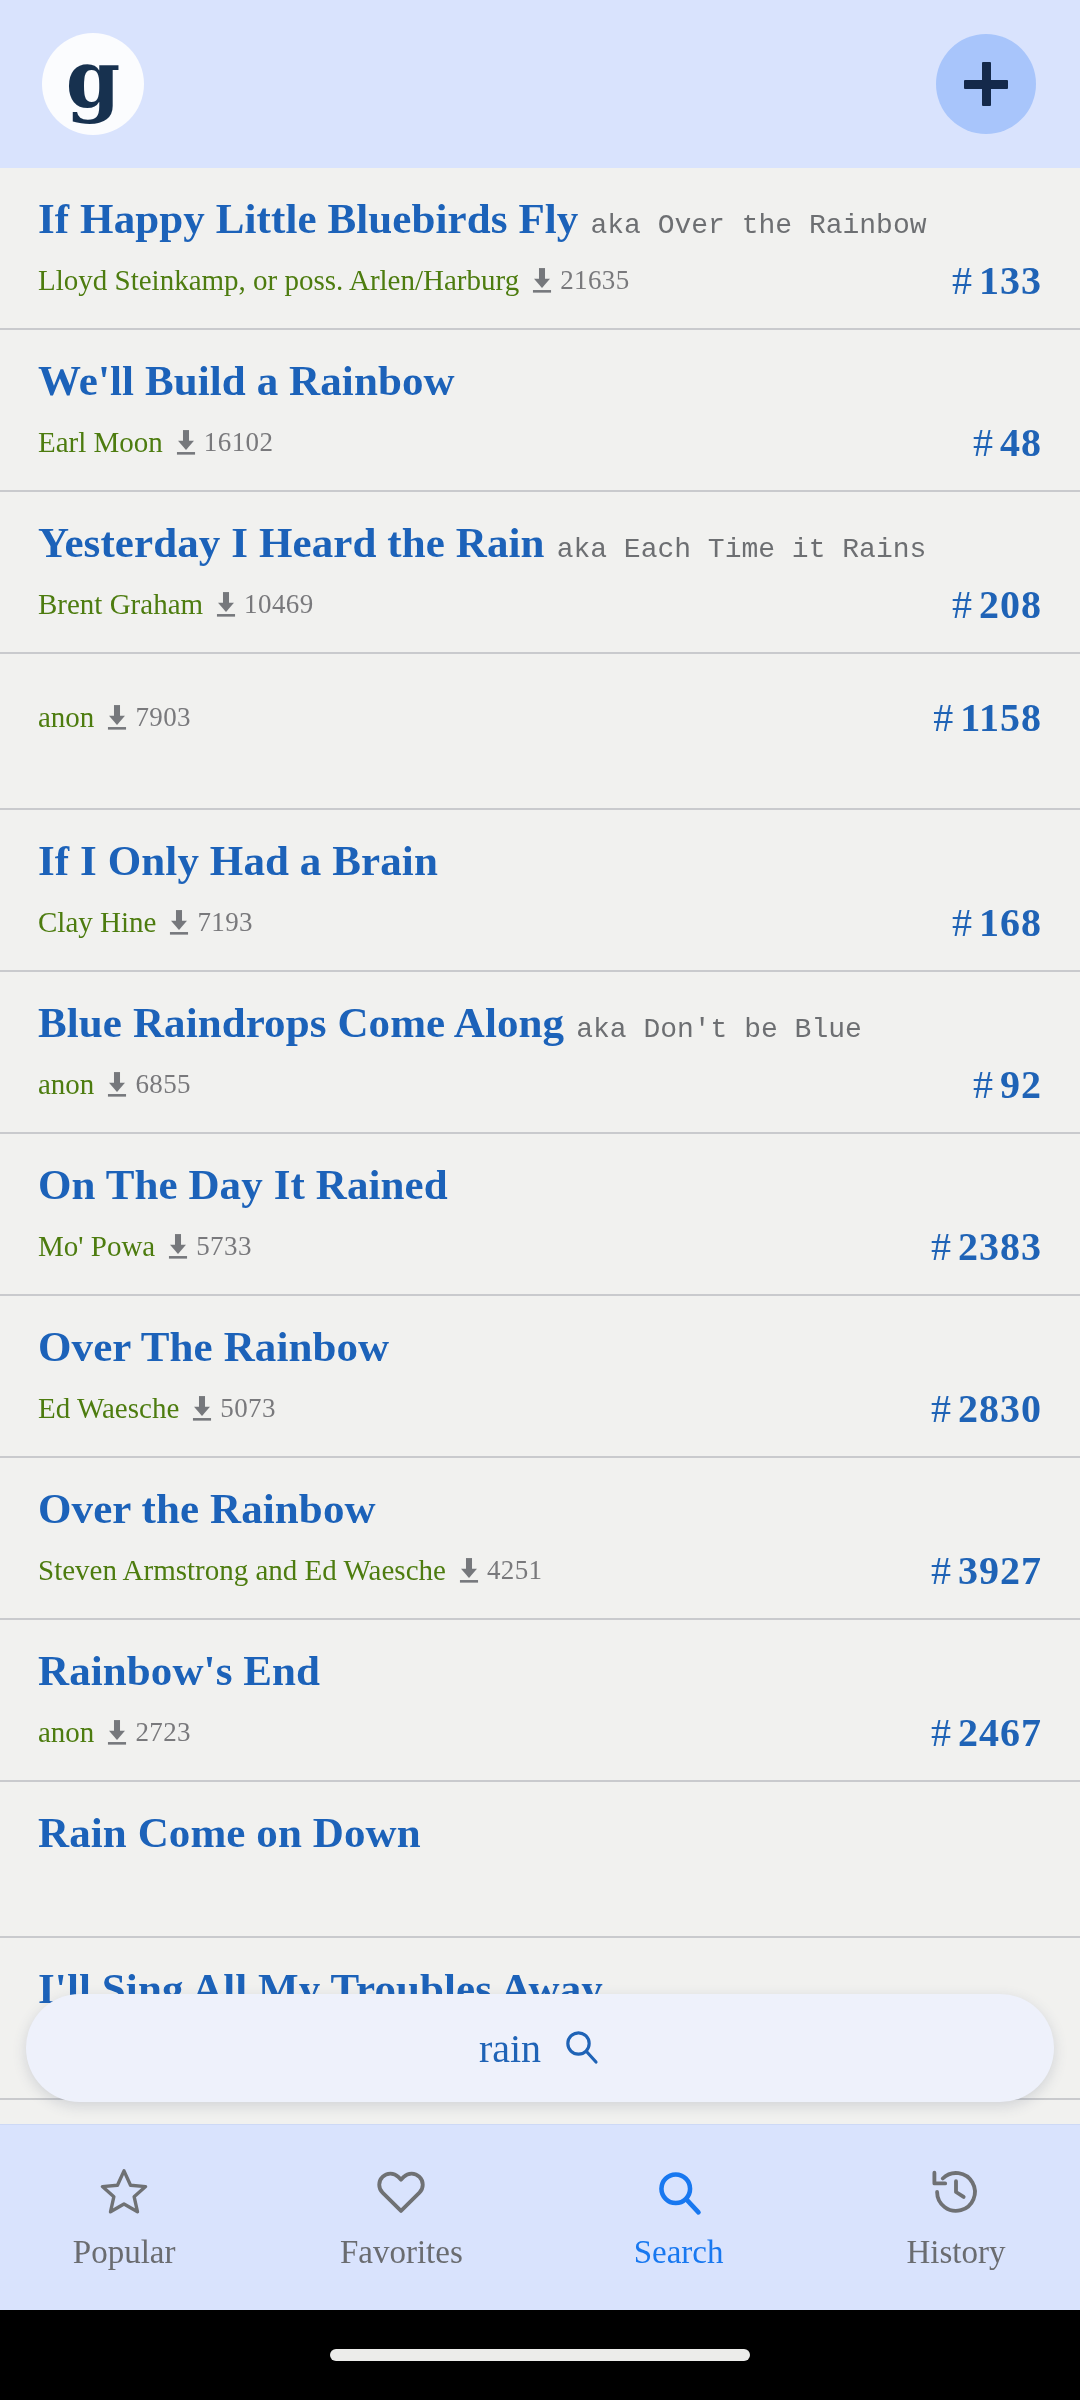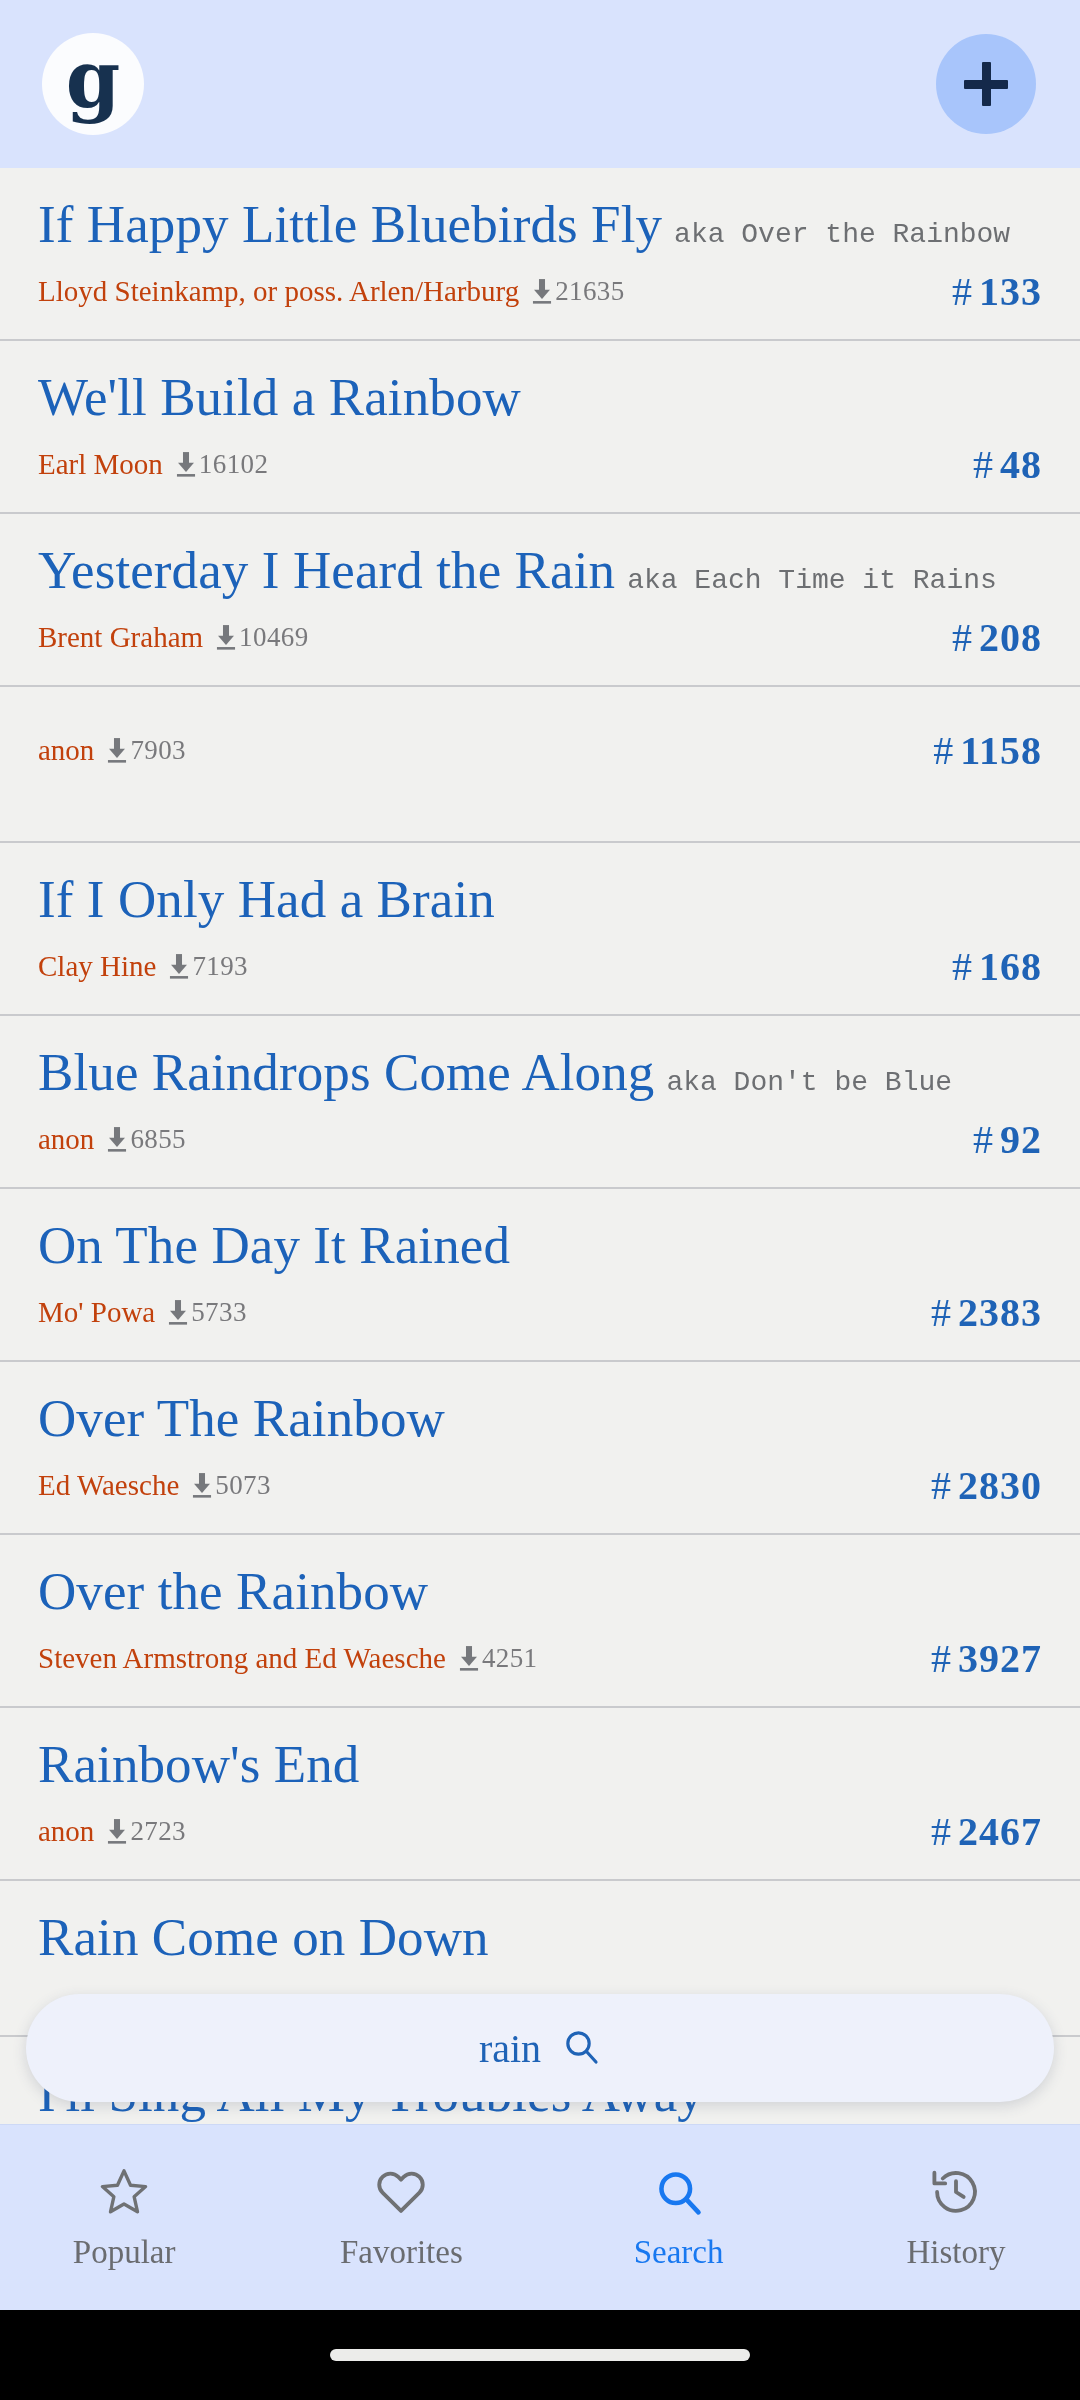--- a/index.html
+++ b/index.html
@@ -60,35 +60,35 @@
     border-bottom:2px solid #c9cacd;
     background:#f1f1ef;
     min-height:156px;
     cursor:pointer;
   }
   .row-title-line {
     display:flex; align-items:baseline; flex-wrap:nowrap;
     gap:12px;
   }
   .song-title {
-    font-size:53px; font-weight:400; color:#1c62b9;
+    font-size:43px; font-weight:700; color:#1c62b9;
     letter-spacing:0.1px; white-space:nowrap;
   }
   .song-aka {
     font-size:28px; color:#6d6f72; font-weight:400;
     white-space:nowrap;
     font-family:Liberation Mono, monospace;
   }
   .row-meta-line {
     display:flex; align-items:center; justify-content:space-between;
     margin-top:14px;
   }
   .meta-left { display:flex; align-items:center; gap:10px; }
-  .arranger { font-size:29px; color:#c2410c; }
-  .dl-wrap { display:flex; align-items:center; }
+  .arranger { font-size:29px; color:#4d7c0f; }
+  .dl-wrap { display:flex; align-items:center; gap:5px; }
   .dl-icon { display:block; }
   .dl-count { font-size:27px; color:#79797c; letter-spacing:0.4px; }
   .song-number {
     font-size:40px; font-weight:700; color:#1f63b6;
     white-space:nowrap; letter-spacing:1px;
   }
   .song-number .hashmark { font-weight:400; margin-right:6px; }
 
   
   #search-pill {

